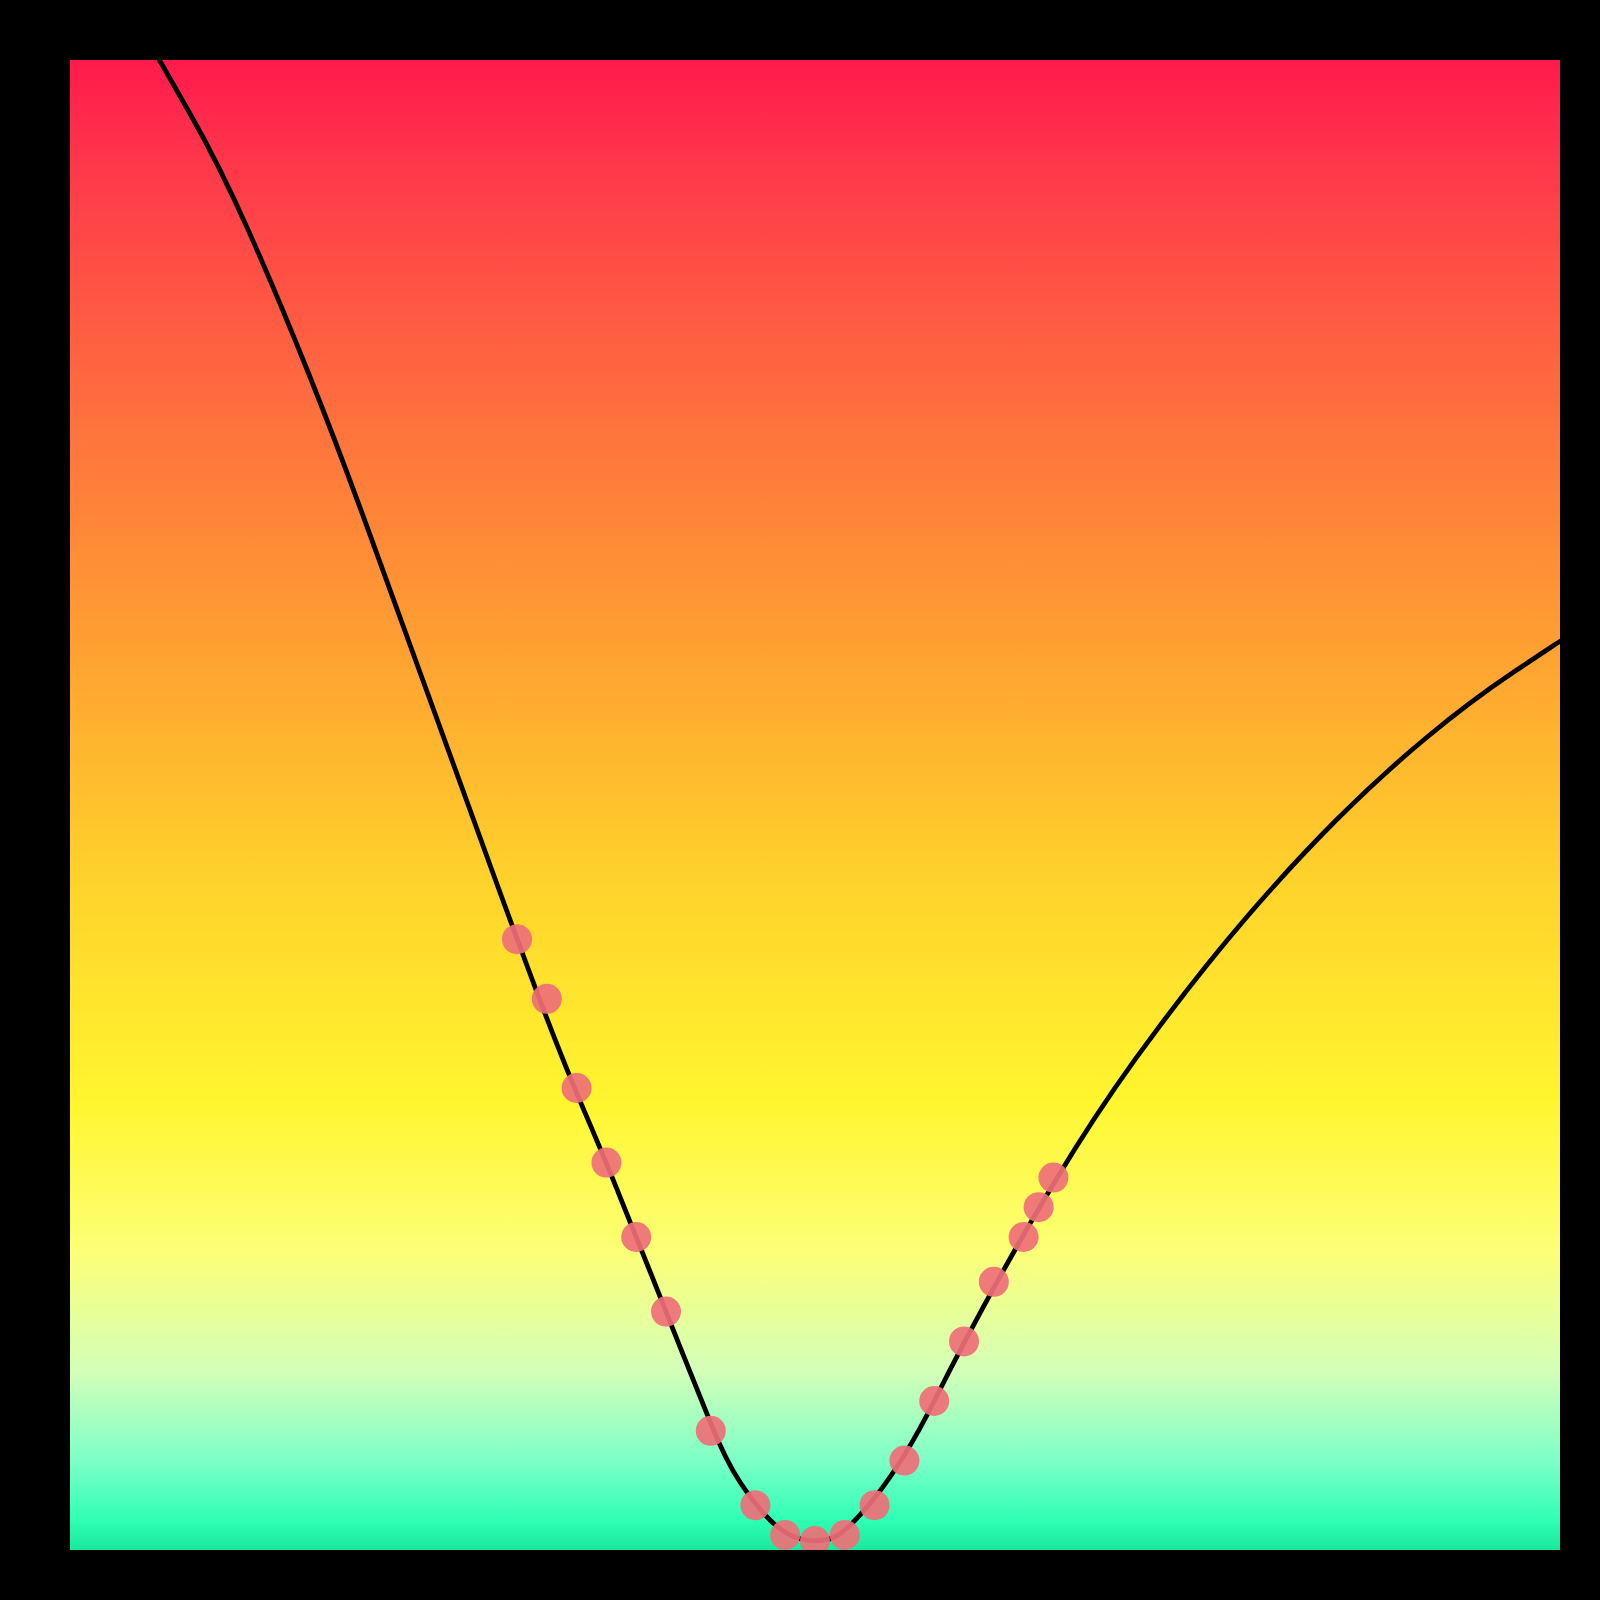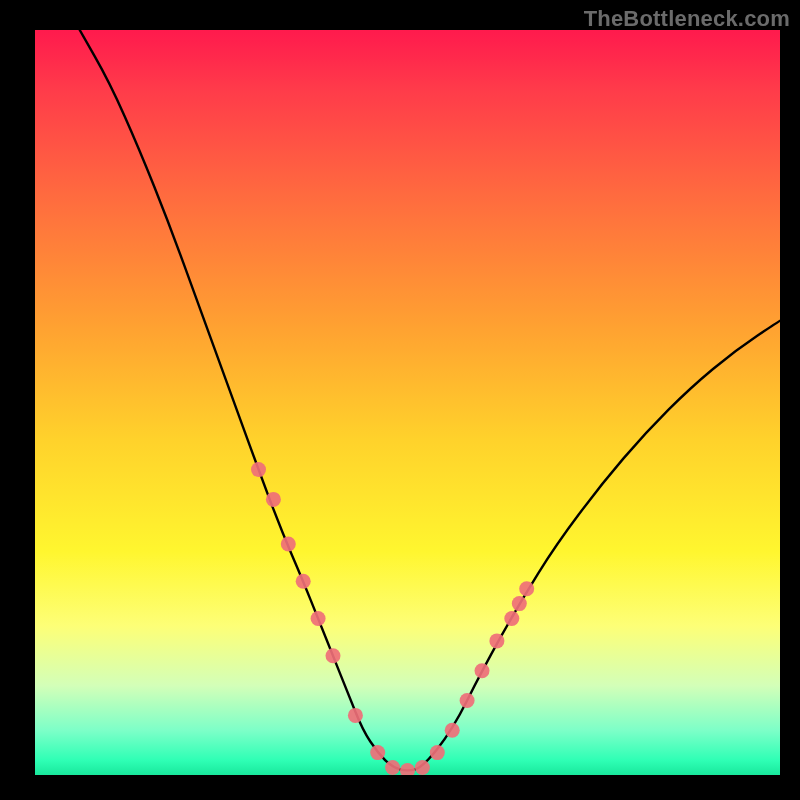--- a/index.html
+++ b/index.html
@@ -93,14 +93,13 @@
           <circle cx="432.1" cy="670.5" r="7.5" fill="#ef6f78" fill-opacity="0.92"></circle>
           <circle cx="447.0" cy="640.7" r="7.5" fill="#ef6f78" fill-opacity="0.92"></circle>
           <circle cx="461.9" cy="610.9" r="7.5" fill="#ef6f78" fill-opacity="0.92"></circle>
           <circle cx="476.8" cy="588.5" r="7.5" fill="#ef6f78" fill-opacity="0.92"></circle>
           <circle cx="484.3" cy="573.6" r="7.5" fill="#ef6f78" fill-opacity="0.92"></circle>
           <circle cx="491.7" cy="558.8" r="7.5" fill="#ef6f78" fill-opacity="0.92"></circle>
         </g>
     </svg>
   </div>
 
-  <div class="watermark">TheBottleneck.com</div>
 </div>
 
 </body></html>

